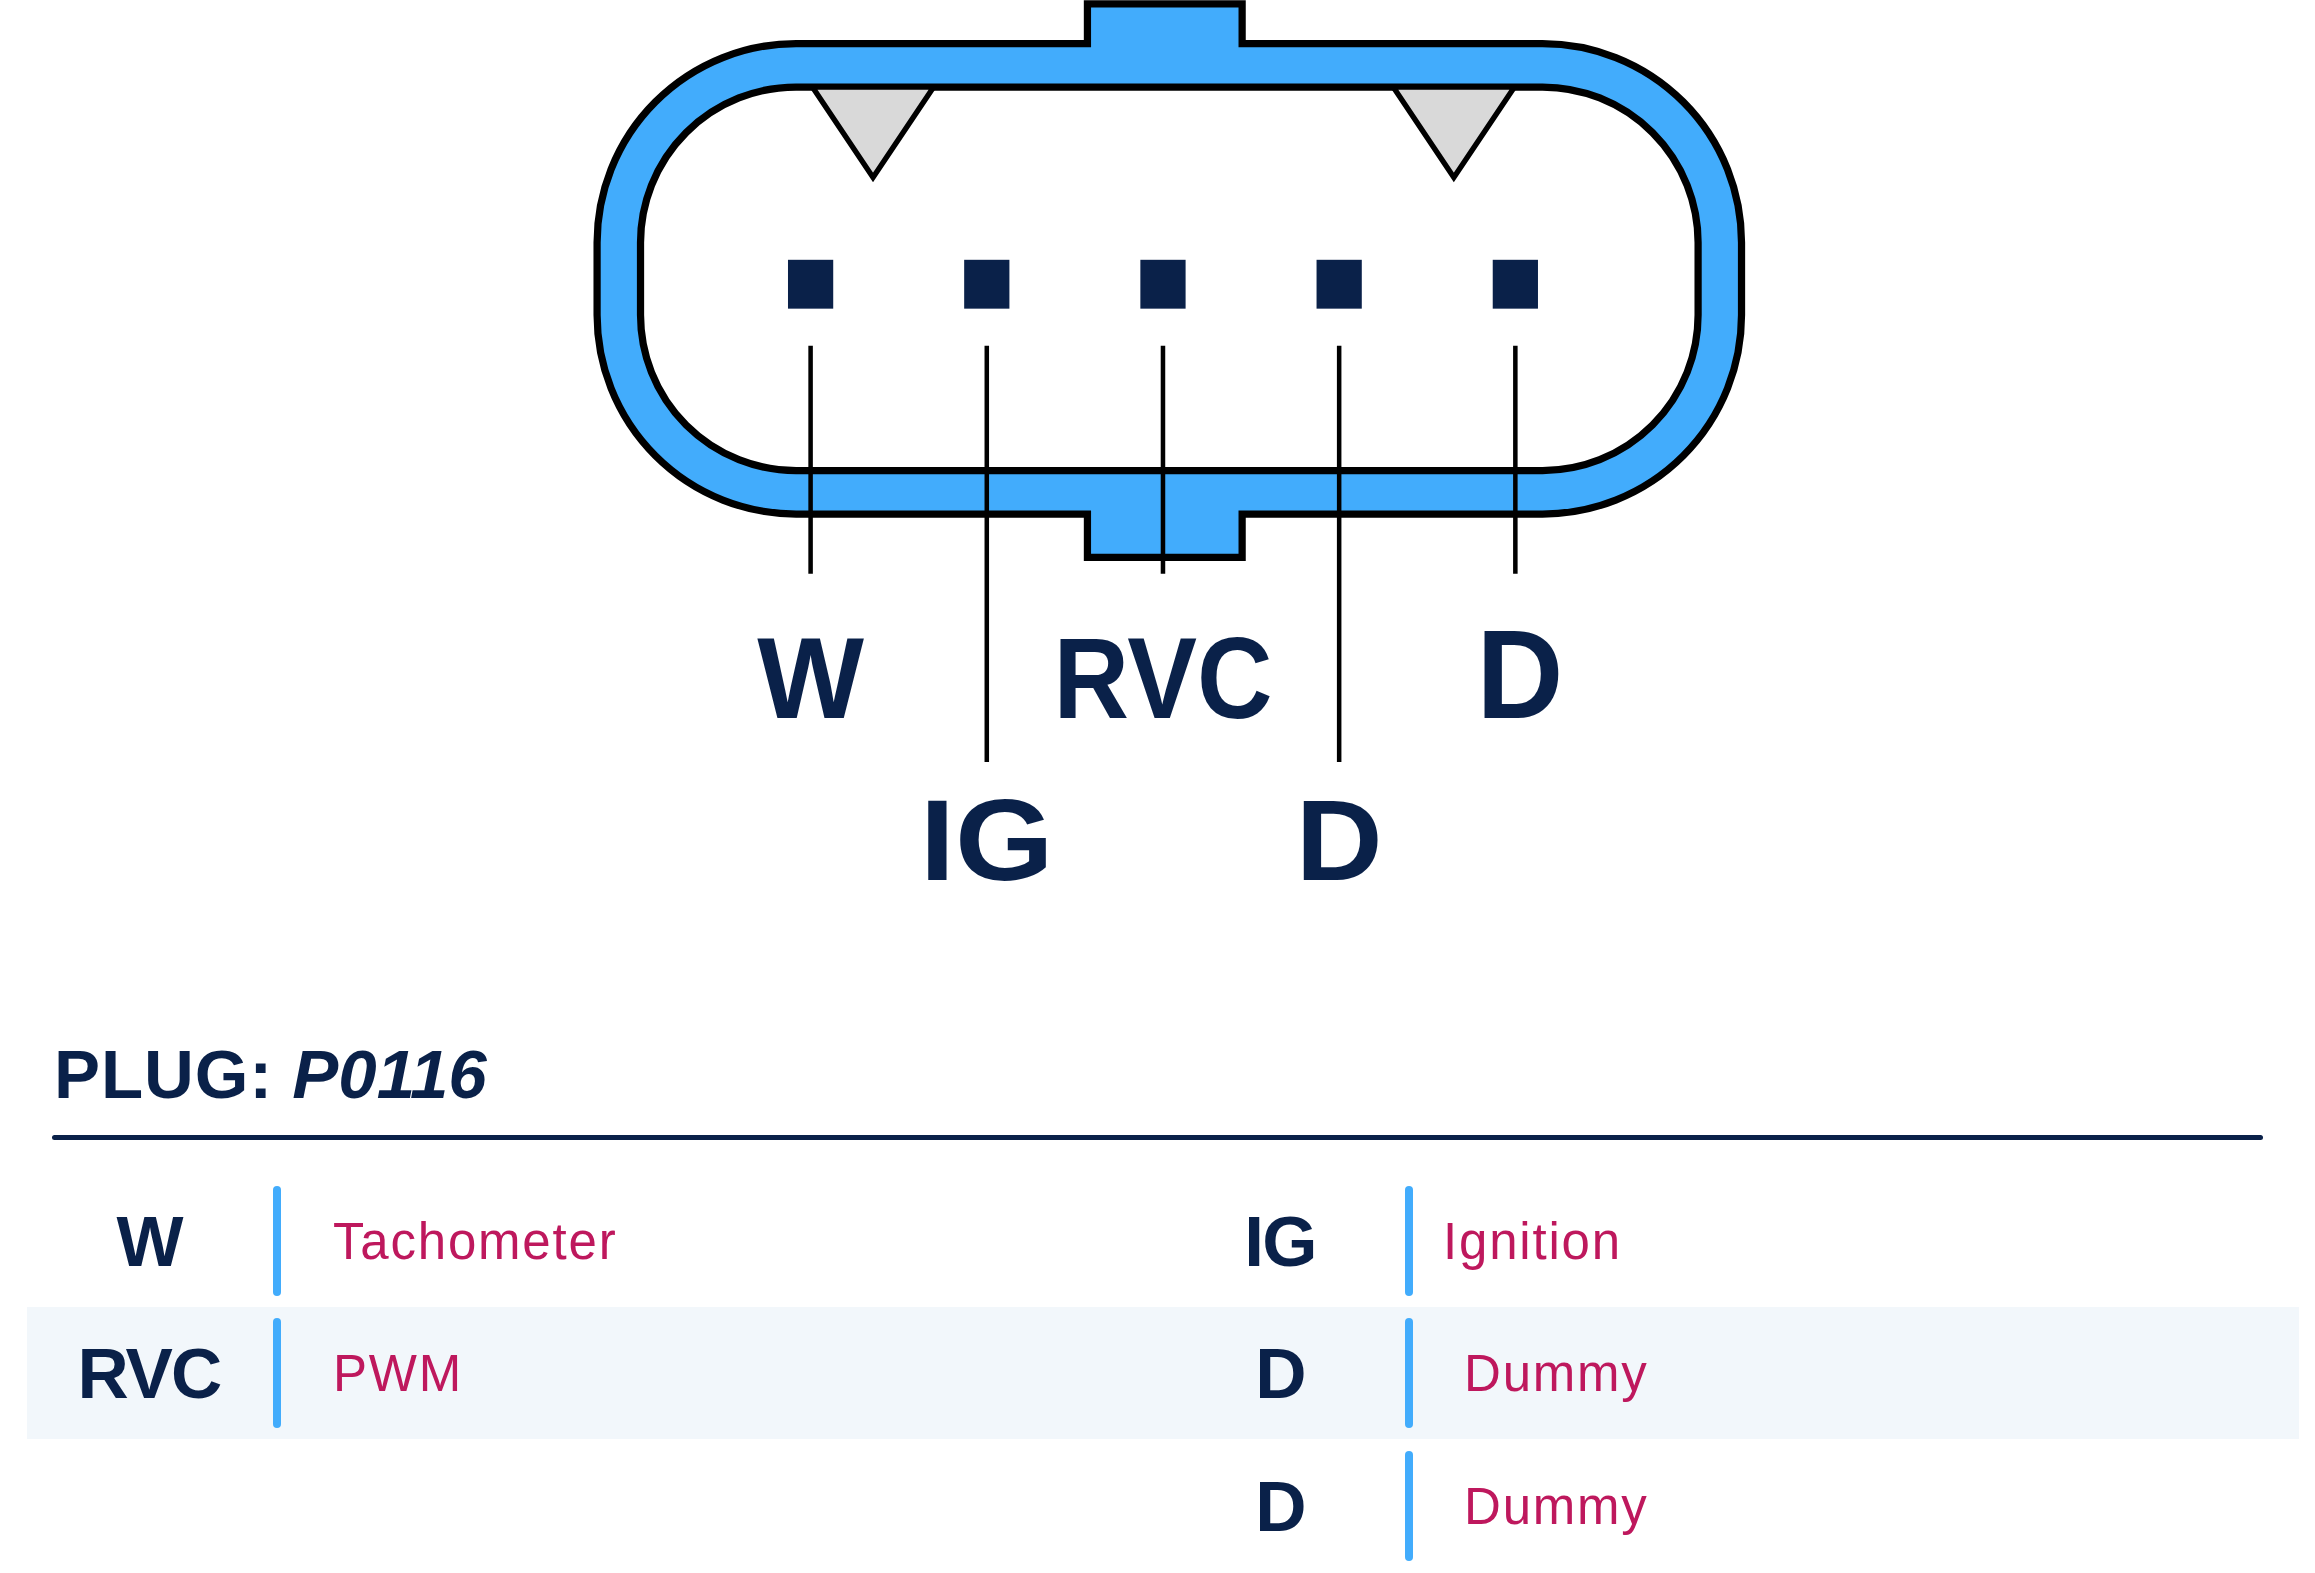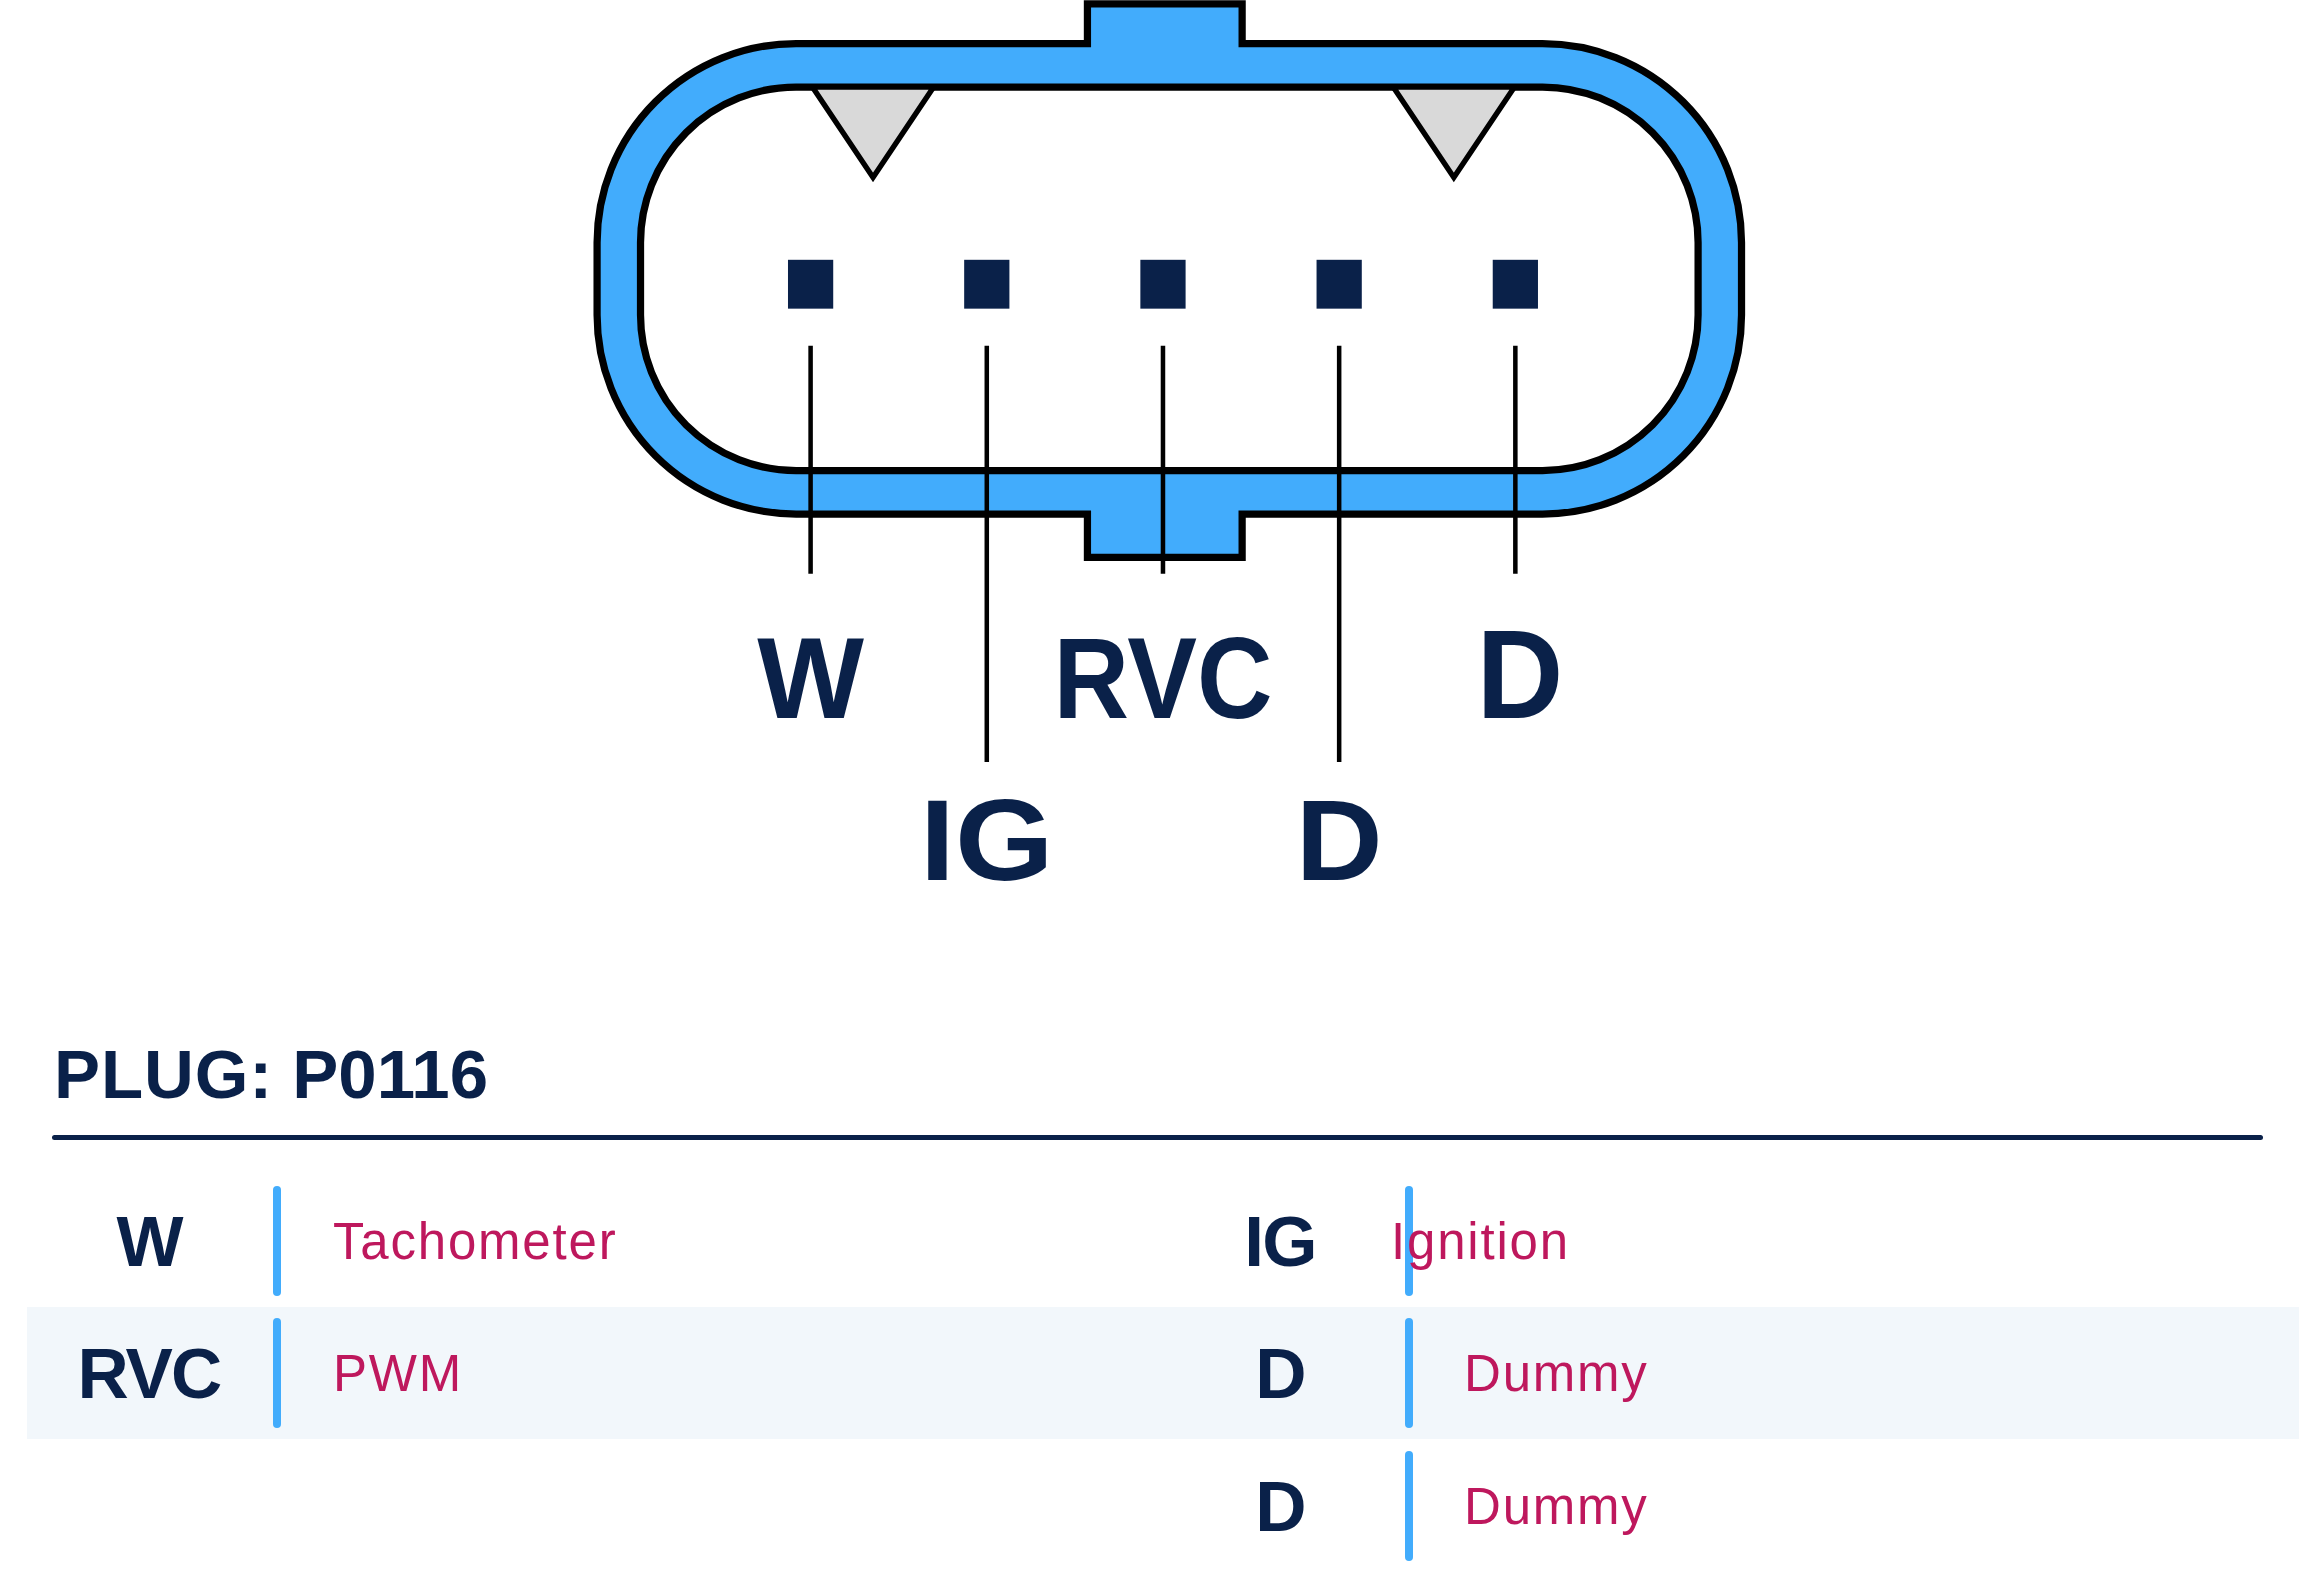--- a/index.html
+++ b/index.html
@@ -1,21 +1,21 @@
 <!DOCTYPE html>
 <html style="font-size:14.5px"><head>
 <meta charset="utf-8">
 <style>
   html, body { margin:0; padding:0; background:#ffffff; }
   body { width:2316px; height:1573px; position:relative; overflow:hidden; font-family:"Liberation Sans", sans-serif; }
   #diagram { position:absolute; left:0; top:0; width:2316px; height:905px; }
   .pin-label { font-family:"Liberation Sans", sans-serif; font-weight:700; fill:#0a2149; }
   .plug-title { position:absolute; left:54px; top:1040px; font-size:69px; color:#0a2149; line-height:1; white-space:nowrap; }
   .plug-title .lbl { font-weight:700; letter-spacing:0.9px; }
-  .plug-title .code { font-weight:700; }
+  .plug-title .code { font-weight:700;font-style:italic; }
   .rule { position:absolute; left:52px; width:2211px; top:1135px; height:4.5px; background:#0a2149; border-radius:2.7px; }
   .row { position:absolute; left:27px; width:2272px; height:132px; }
   .row.alt { background:#f2f7fb; }
   .cell { position:absolute; top:0; height:132px; display:flex; align-items:center; }
   .code-cell { justify-content:center; width:172px; font-weight:700; font-size:71px; color:#0a2149; letter-spacing:-1.8px; }
   .bar { position:absolute; width:8.1px; border-radius:4.5px; background:#42acfc; top:11px; height:110px; }
   .desc { font-size:51px; color:#be185d; letter-spacing:1.8px; }
 </style>
 </head>
 <body>
@@ -63,21 +63,21 @@
 </div>
 <div class="rule"></div>
 
 <div id="table">
     <div class="row" style="top: 1175px;">
       <div class="cell code-cell" style="left: 36px;">W</div>
       <div class="bar" style="left: 246px; background: rgb(66, 172, 252);"></div>
       <div class="cell desc" style="left: 306px;">Tachometer</div>
       <div class="cell code-cell" style="left: 1167px;">IG</div>
       <div class="bar" style="left: 1378px; background: rgb(66, 172, 252);"></div>
-      <div class="cell desc" style="left: 1364px;">Ignition</div>
+      <div class="cell desc" style="left: 1416px;">Ignition</div>
     </div>
     <div class="row alt" style="top: 1307px;">
       <div class="cell code-cell" style="left: 36px;">RVC</div>
       <div class="bar" style="left: 246px; background: rgb(66, 172, 252);"></div>
       <div class="cell desc" style="left: 306px;">PWM</div>
       <div class="cell code-cell" style="left: 1167px;">D</div>
       <div class="bar" style="left: 1378px; background: rgb(66, 172, 252);"></div>
       <div class="cell desc" style="left: 1437px;">Dummy</div>
     </div>
     <div class="row" style="top: 1440px;">

